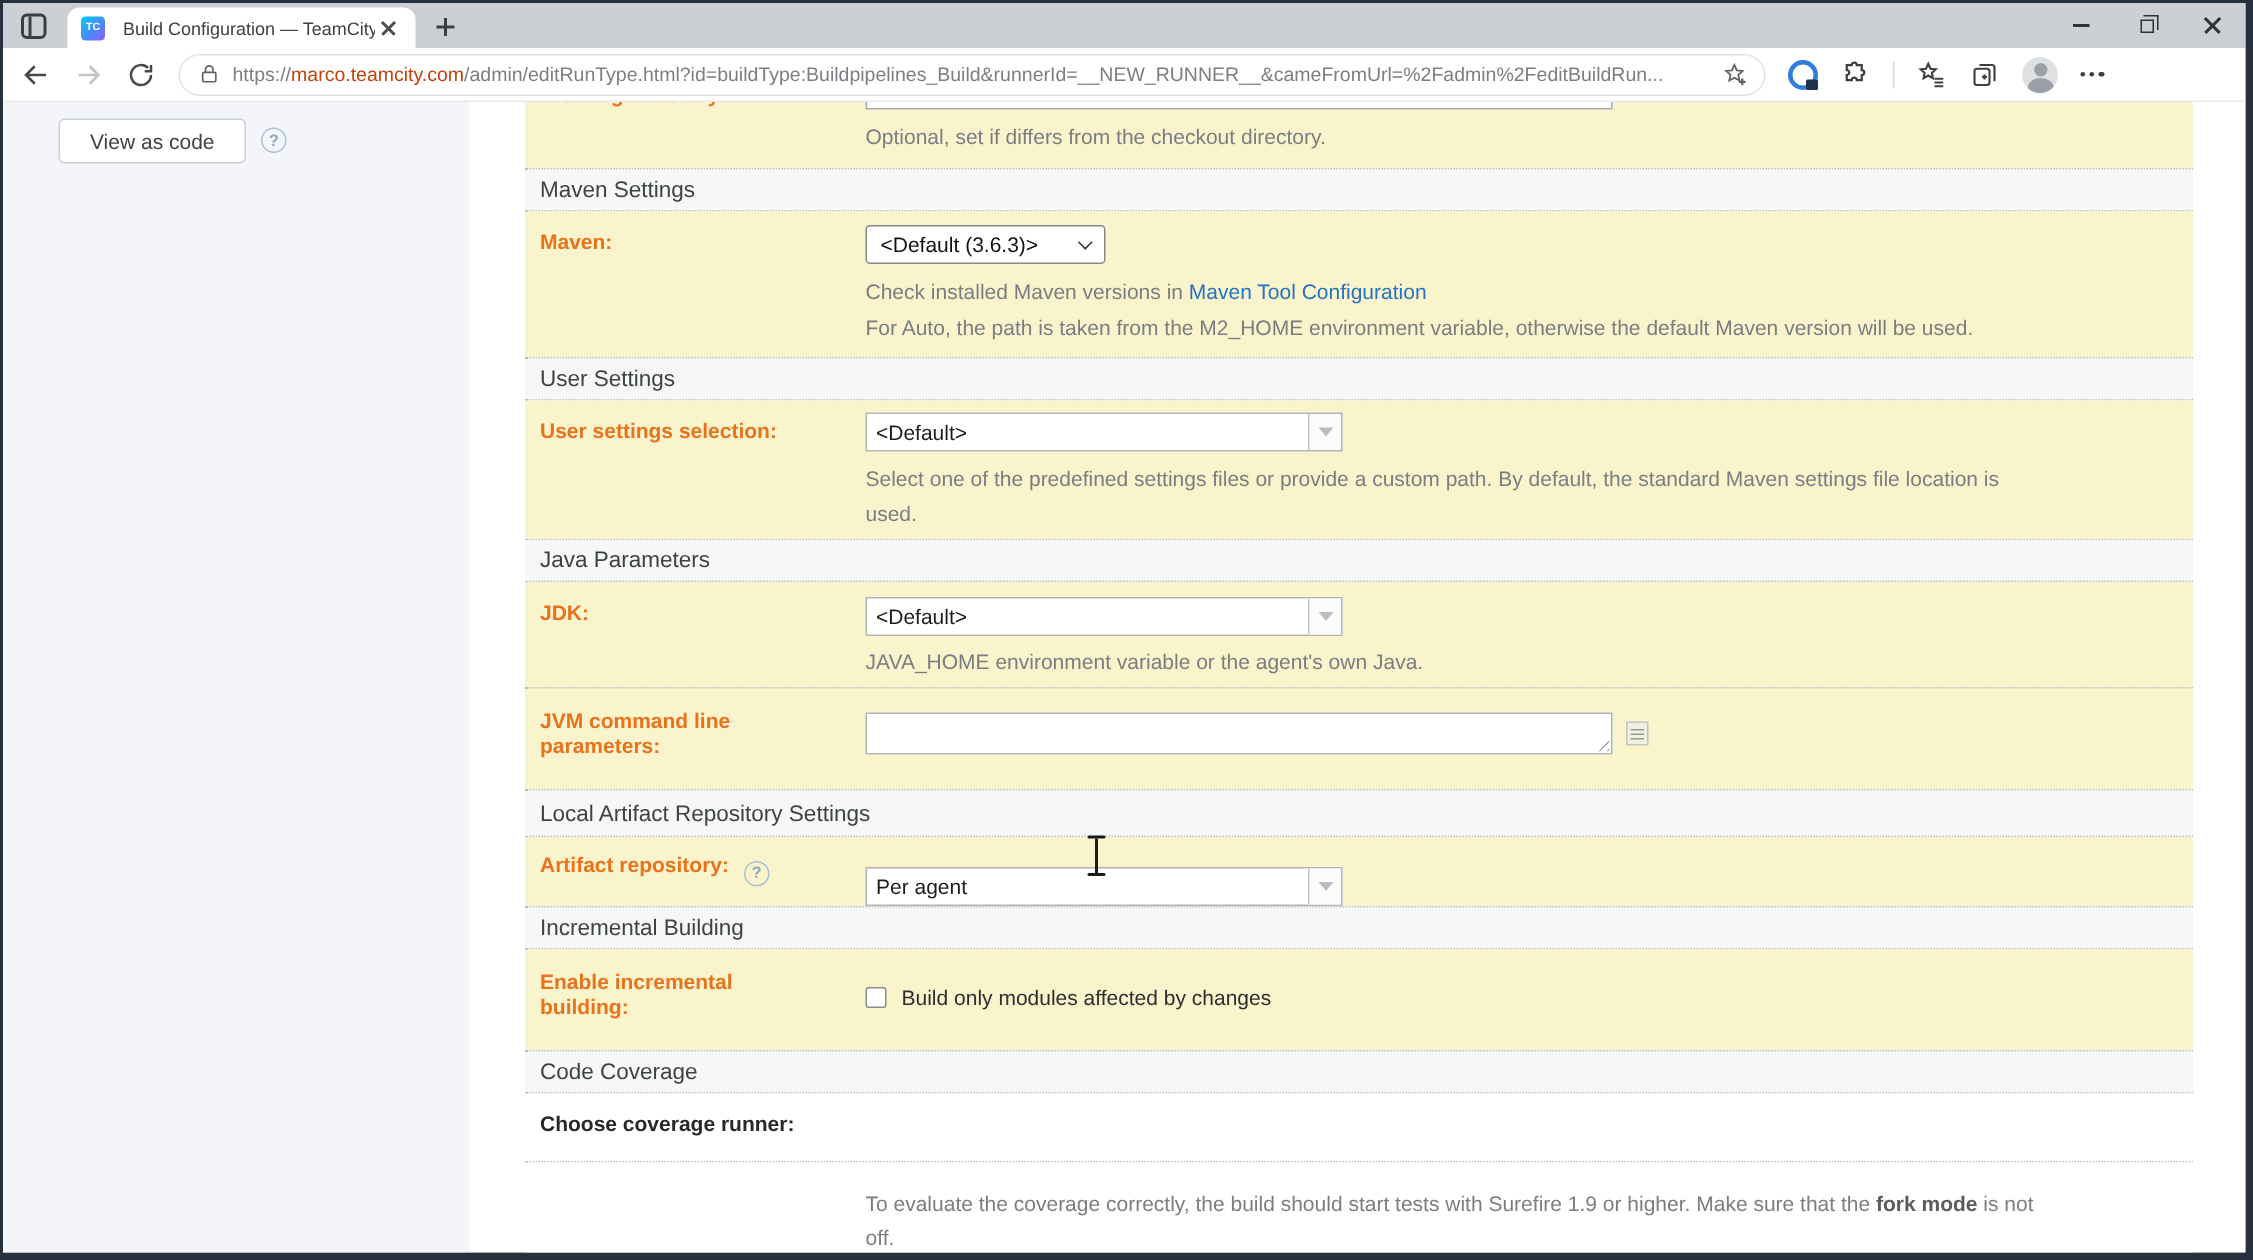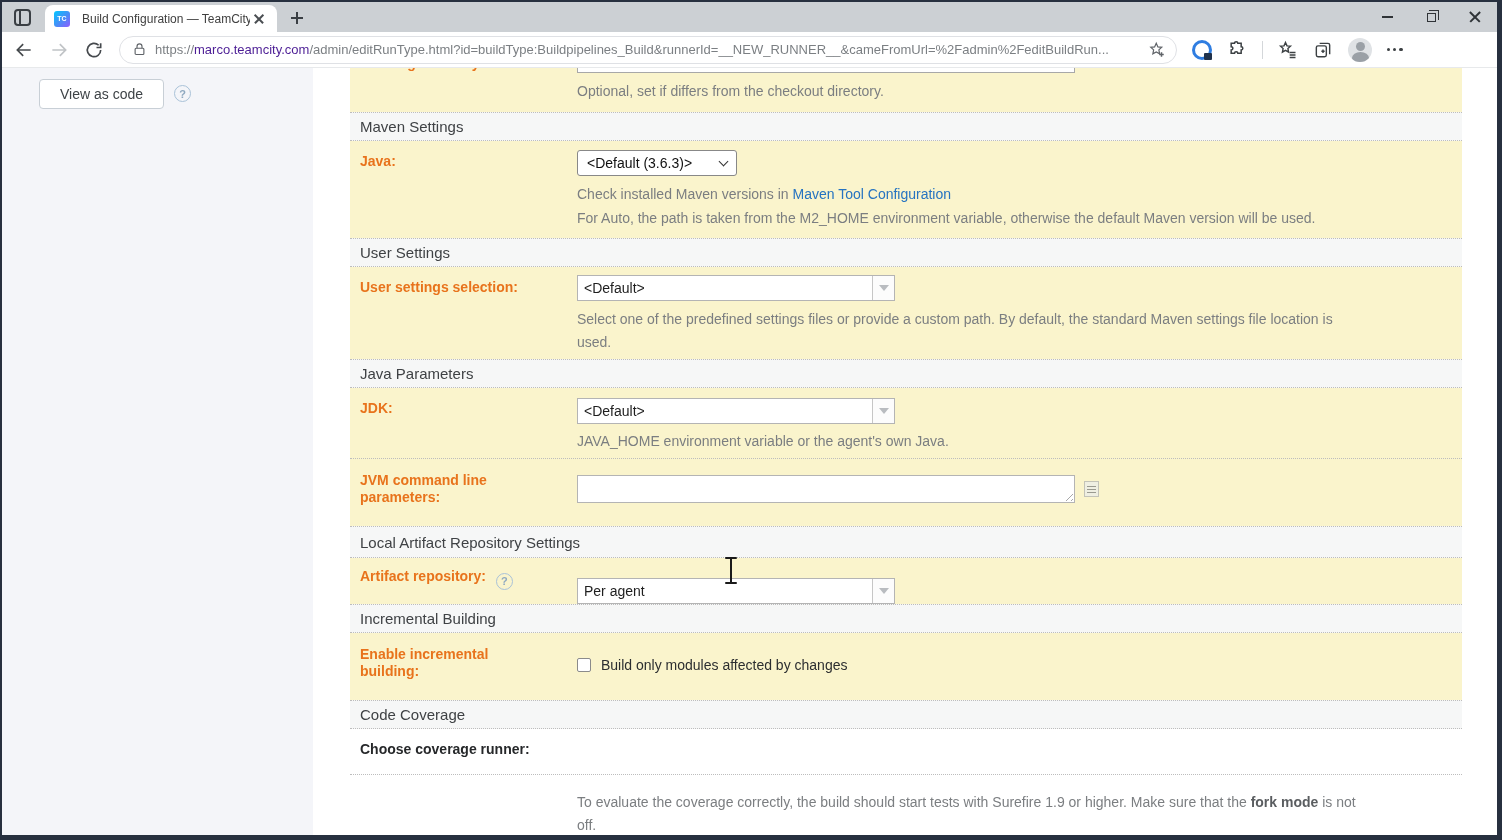--- a/index.html
+++ b/index.html
@@ -28,21 +28,21 @@
   .glyph-restore::before { content:""; position:absolute; left:1.5px; top:-3.5px; width:9px; height:9px; border:1.4px solid #2f3337; border-left:none; border-bottom:none; }
   .glyph-close { width:12px; height:12px; position:relative; }
   .glyph-close::before,.glyph-close::after { content:""; position:absolute; left:-1px; top:5px; width:14px; height:1.5px; background:#2f3337; }
   .glyph-close::before{ transform:rotate(45deg);} .glyph-close::after{ transform:rotate(-45deg);}
 
   .toolbar { height:36px; background:#fff; border-bottom:1px solid #e7e9eb; display:flex; align-items:center; padding:0 12px; gap:15px; flex:none; }
   .navicon { width:20px; height:20px; color:#45494d; flex:none; }
   .navicon.disabled { color:#c0c3c6; }
   .urlbar { height:28px; flex:1; max-width:1058px; border:1px solid #dfe1e5; border-radius:14px; display:flex; align-items:center; padding:0 10px 0 12px; gap:8px; background:#fff; }
   .url-text { flex:1; font-size:13px; white-space:nowrap; overflow:hidden; color:#7b7f83; }
-  .url-text .domain { color:#4c1d95; }
+  .url-text .domain { color:#c2410c; }
   .tool-ic { width:20px; height:20px; color:#3c4043; flex:none; }
   .divider { width:1px; height:18px; background:#d4d7da; flex:none; }
   .ext-lock { width:20px; height:20px; border-radius:50%; border:3px solid #2f7de1; position:relative; flex:none; }
   .ext-lock::after { content:""; position:absolute; right:-3px; bottom:-3px; width:8px; height:7px; background:#20324c; border-radius:1px; }
   .avatar { width:24px; height:24px; border-radius:50%; background:#dfe2e5; position:relative; overflow:hidden; flex:none; }
   .avatar::before { content:""; position:absolute; left:7.5px; top:4px; width:9px; height:9px; border-radius:50%; background:#9aa0a6; }
   .avatar::after { content:""; position:absolute; left:3.5px; top:14px; width:17px; height:12px; border-radius:50%; background:#9aa0a6; }
   .ellipsis { display:flex; gap:3px; flex:none; }
   .ellipsis i { width:3.2px; height:3.2px; border-radius:50%; background:#3c4043; }
 
@@ -174,21 +174,21 @@
 
         <div class="row yellow row0">
           <span class="clip-label">Working directory:</span>
           <div class="clip-input"></div>
           <div class="note">Optional, set if differs from the checkout directory.</div>
         </div>
 
         <div class="sec-header">Maven Settings</div>
 
         <div class="row yellow" style="height:97px">
-          <div class="lbl">Java:</div>
+          <div class="lbl">Maven:</div>
           <div class="fld" style="padding-top:9px">
             <div class="nselect">
               <span>&lt;Default (3.6.3)&gt;</span>
               <span class="chev"></span>
             </div>
             <div class="note" style="margin-top:7px"><span>Check installed Maven versions in </span><a href="#">Maven Tool Configuration</a></div>
             <div class="note" style="margin-top:1px">For Auto, the path is taken from the M2_HOME environment variable, otherwise the default Maven version will be used.</div>
           </div>
         </div>
 

